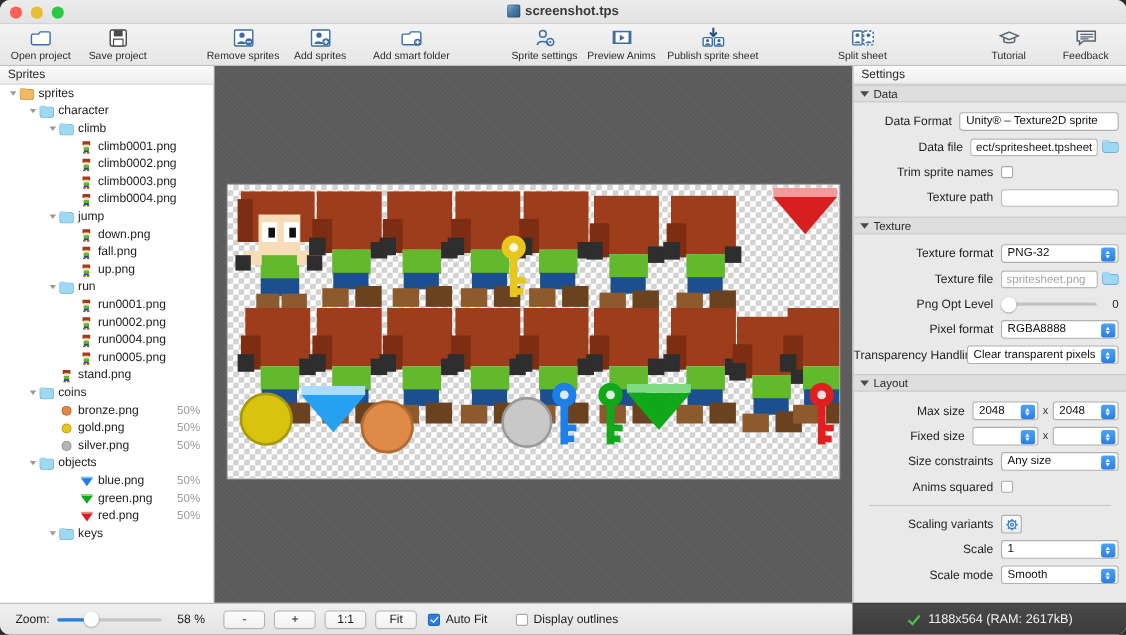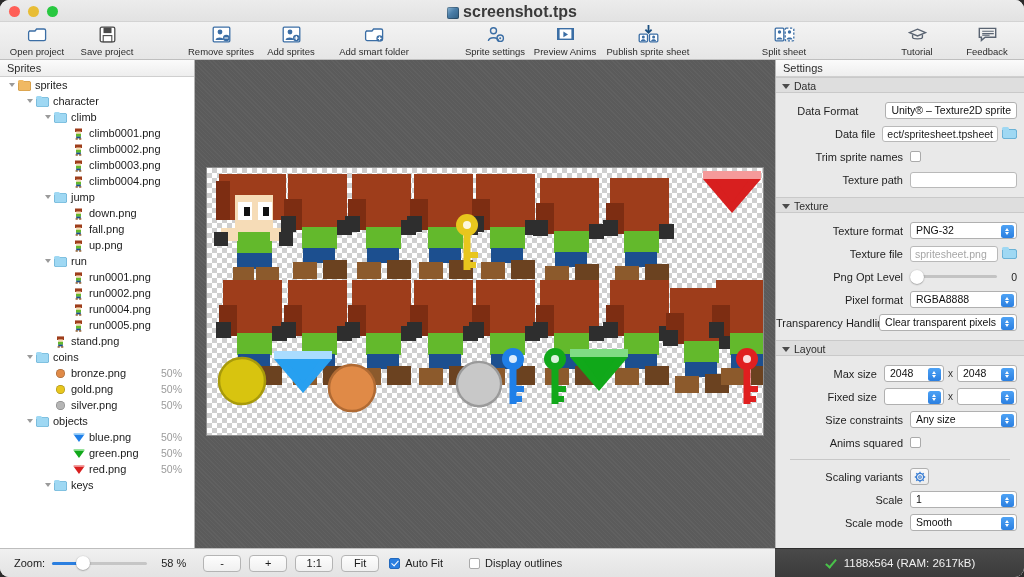--- a/index.html
+++ b/index.html
@@ -10,21 +10,21 @@
          background:#ececec; border-radius:9px; overflow:hidden; }
 
   
   .titlebar { position:relative; height:22px;
       background:linear-gradient(#ececec,#e2e2e2);
       border-bottom:1px solid #d3d3d3; }
   .lights { position:absolute; left:9px; top:6px; display:flex; gap:8px; }
   .light { width:11px; height:11px; border-radius:50%; }
   .l-red{background:#ff5f57;} .l-yel{background:#e8bd35;} .l-grn{background:#28c840;}
   .wtitle { position:absolute; left:0; right:0; top:3px; text-align:center;
-      font-size:16px; font-weight:bold; color:#3a3a3a; }
+      font-size:12px; font-weight:bold; color:#3a3a3a; }
   .tps-ico { display:inline-block; width:12px; height:12px; vertical-align:-2px;
       margin-right:4px;
       background:linear-gradient(135deg,#8fb7d6 0%, #4a7ea8 45%, #2f5d80 100%);
       border-radius:2px; box-shadow:inset 0 0 0 1px rgba(0,0,0,.25); }
 
   
   .toolbar { position:relative; height:38px;
       background:linear-gradient(#f3f3f3,#e6e6e6);
       border-bottom:1px solid #bfbfbf; }
   .tgroup { position:absolute; top:0; height:38px; display:flex; }
@@ -864,21 +864,21 @@
     </div>
 
     <div class="settings">
       <div class="sethead">Settings</div>
       <div id="settings-body">
           <div class="sect"><span class="tri"></span><span>Data</span></div>
           <div style="height: 6px;"></div>
           <div class="frow">
             <div class="flab">Data Format</div>
             <div class="fctl">
-              <div class="combo" style="flex: 1 1 0%; background: rgb(255, 255, 255); padding-right: 5px; margin-left: 20px;"><span>Unity® – Texture2D sprite</span></div>
+              <div class="combo" style="flex: 1 1 0%; background: rgb(255, 255, 255); padding-right: 18px;"><span>Unity® – Texture2D sprite</span></div>
             </div>
           </div>
           <div class="frow">
             <div class="flab">Data file</div>
             <div class="fctl">
               <div class="inp" style="flex: 1 1 0%;">ect/spritesheet.tpsheet</div>
               <span class="folderbtn"></span>
             </div>
           </div>
           <div class="frow">

